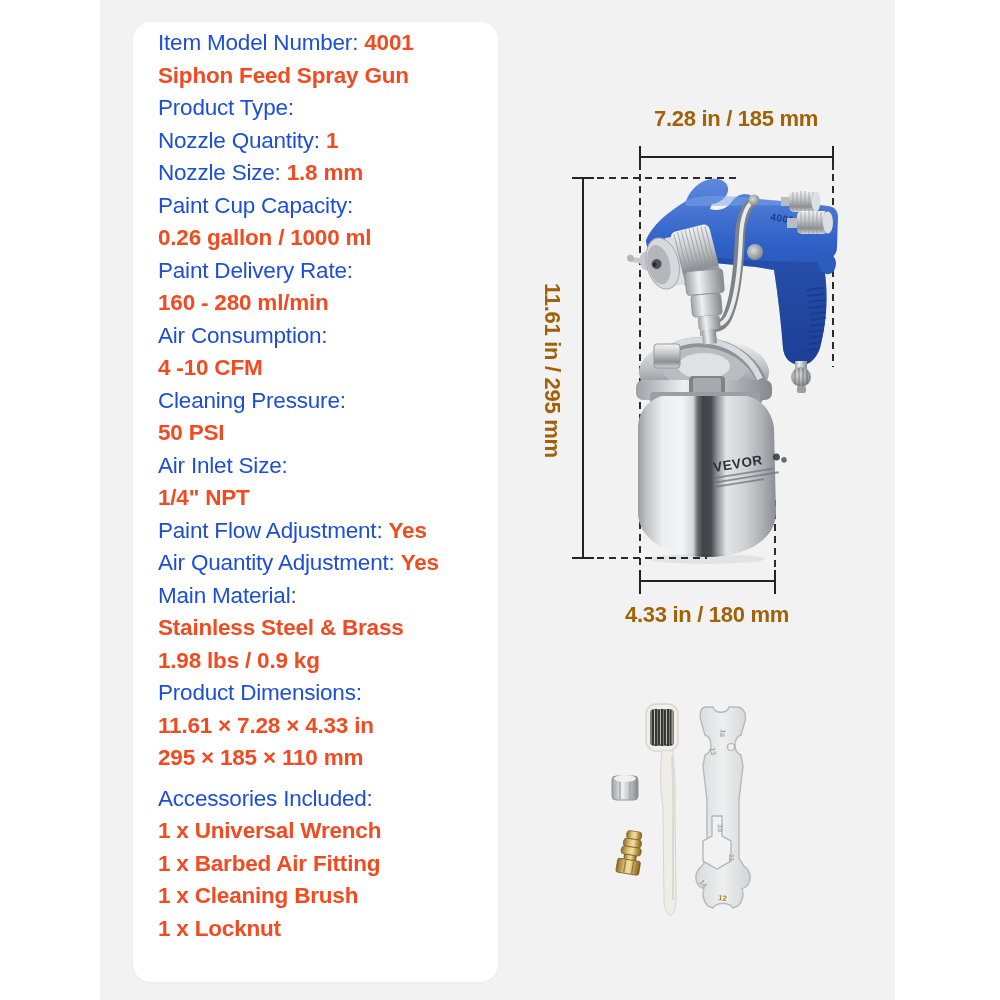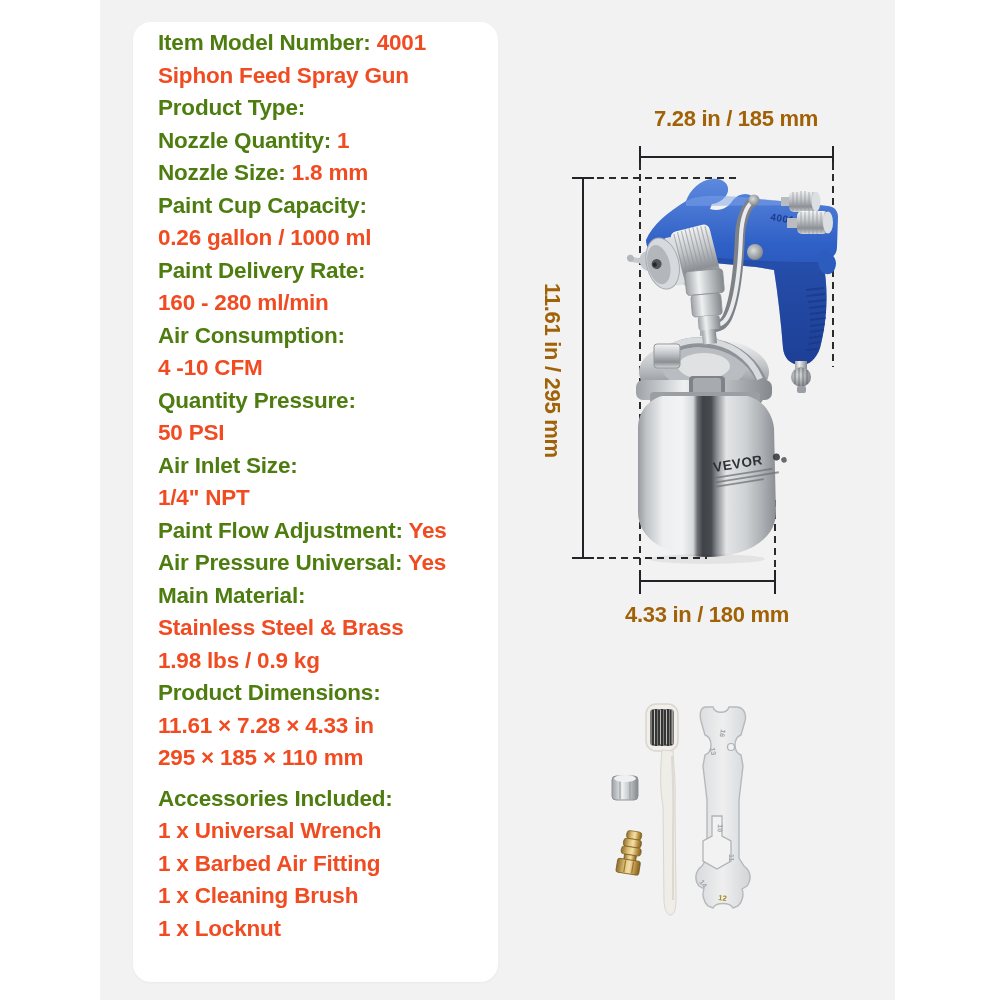--- a/index.html
+++ b/index.html
@@ -7,21 +7,21 @@
          font-family:"Liberation Sans",sans-serif;}
   .abs{position:absolute;}
   
   #band{left:100px;top:0;width:795px;height:1000px;background:#f2f2f3;}
   
   #panel{left:133px;top:22px;width:365px;height:960px;background:#ffffff;border-radius:18px;
          box-shadow:0 1px 3px rgba(0,0,0,.04);}
   #spec-lines{position:absolute;left:25px;top:5px;right:8px;font-size:22.5px;letter-spacing:-0.2px;}
   .line{height:32.5px;line-height:32.5px;white-space:pre;}
   .line.gap{margin-top:8px;}
-  .label{color:#4d7c0f;font-weight:bold;}
+  .label{color:#1d4ed8;}
   .value{color:#f14b22;font-weight:700;}
   
   .solidv{width:2px;background:#222326;}
   .solidh{height:2px;background:#222326;}
   .tick{background:#222326;}
   .dashv{width:2px;background:repeating-linear-gradient(to bottom,#2a2b2d 0 7px,transparent 7px 12px);}
   .dashh{height:2px;background:repeating-linear-gradient(to right,#2a2b2d 0 7px,transparent 7px 12px);}
   .dim-label{color:#a16207;font-size:22px;letter-spacing:-0.3px;white-space:nowrap;font-weight:700;}
   #dim-w{left:616px;top:106px;width:240px;text-align:center;}
   #dim-h{left:539px;top:252px;height:236px;writing-mode:vertical-rl;text-align:center;}
@@ -39,26 +39,26 @@
         <div class="line"><span class="value">Siphon Feed Spray Gun</span></div>
         <div class="line"><span class="label">Product Type:</span></div>
         <div class="line"><span class="label">Nozzle Quantity: </span><span class="value">1</span></div>
         <div class="line"><span class="label">Nozzle Size: </span><span class="value">1.8 mm</span></div>
         <div class="line"><span class="label">Paint Cup Capacity:</span></div>
         <div class="line"><span class="value">0.26 gallon / 1000 ml</span></div>
         <div class="line"><span class="label">Paint Delivery Rate:</span></div>
         <div class="line"><span class="value">160 - 280 ml/min</span></div>
         <div class="line"><span class="label">Air Consumption:</span></div>
         <div class="line"><span class="value">4 -10 CFM</span></div>
-        <div class="line"><span class="label">Quantity Pressure:</span></div>
+        <div class="line"><span class="label">Cleaning Pressure:</span></div>
         <div class="line"><span class="value">50 PSI</span></div>
         <div class="line"><span class="label">Air Inlet Size:</span></div>
         <div class="line"><span class="value">1/4" NPT</span></div>
         <div class="line"><span class="label">Paint Flow Adjustment: </span><span class="value">Yes</span></div>
-        <div class="line"><span class="label">Air Pressure Universal: </span><span class="value">Yes</span></div>
+        <div class="line"><span class="label">Air Quantity Adjustment: </span><span class="value">Yes</span></div>
         <div class="line"><span class="label">Main Material:</span></div>
         <div class="line"><span class="value">Stainless Steel &amp; Brass</span></div>
         <div class="line"><span class="value">1.98 lbs / 0.9 kg</span></div>
         <div class="line"><span class="label">Product Dimensions:</span></div>
         <div class="line"><span class="value">11.61 × 7.28 × 4.33 in</span></div>
         <div class="line"><span class="value">295 × 185 × 110 mm</span></div>
         <div class="line gap"><span class="label">Accessories Included:</span></div>
         <div class="line"><span class="value">1 x Universal Wrench</span></div>
         <div class="line"><span class="value">1 x Barbed Air Fitting</span></div>
         <div class="line"><span class="value">1 x Cleaning Brush</span></div>

